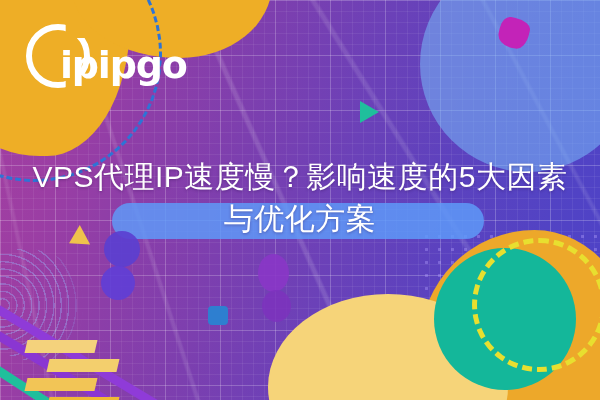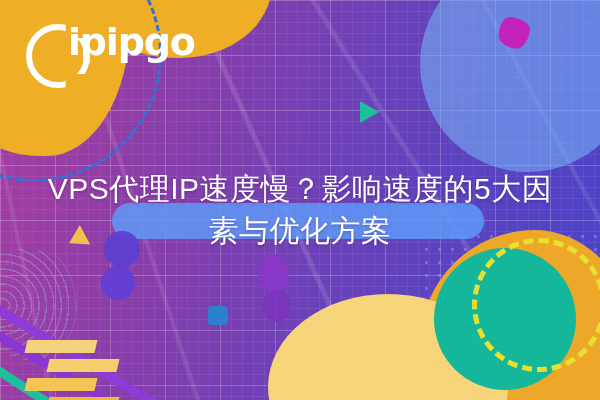--- a/index.html
+++ b/index.html
@@ -251,21 +251,21 @@
   }
   .title-wrap {
     position: absolute;
     left: 0; right: 0;
     top: 152px;
     text-align: center;
     padding: 0 26px;
     box-sizing: border-box;
   }
   .title {
-    margin: 16px;
+    margin: 4px;
     font-size: 30px;
     line-height: 42px;
     font-weight: 400;
     color: #ffffff;
     letter-spacing: 0.5px;
     text-shadow: 0 1px 3px rgba(40,10,70,0.35);
   }
 
   
   .logo {
@@ -276,28 +276,27 @@
   .logo-ring {
     position: absolute;
     left: 0; top: 4px;
     width: 52px; height: 52px;
     border-radius: 50%;
     border: 6px solid #ffffff;
     clip-path: polygon(0 0, 62% 0, 62% 22%, 100% 22%, 100% 78%, 62% 78%, 62% 100%, 0 100%);
   }
   .logo-text {
     position: absolute;
-    left: 34px; top: 2px;
+    left: 34px; top: 25px;
     font-size: 38px;
     font-weight: 700;
     color: #ffffff;
     letter-spacing: -1.2px;
     line-height: 40px;
     font-family: "DejaVu Sans", "Liberation Sans", sans-serif;
-    margin-left: 8px;
   }
 </style>
 </head>
 <body>
 
 <div id="banner">
 
   <div class="grid-fine"></div>
   <div class="grid-coarse"></div>
   <div class="streaks"></div>

